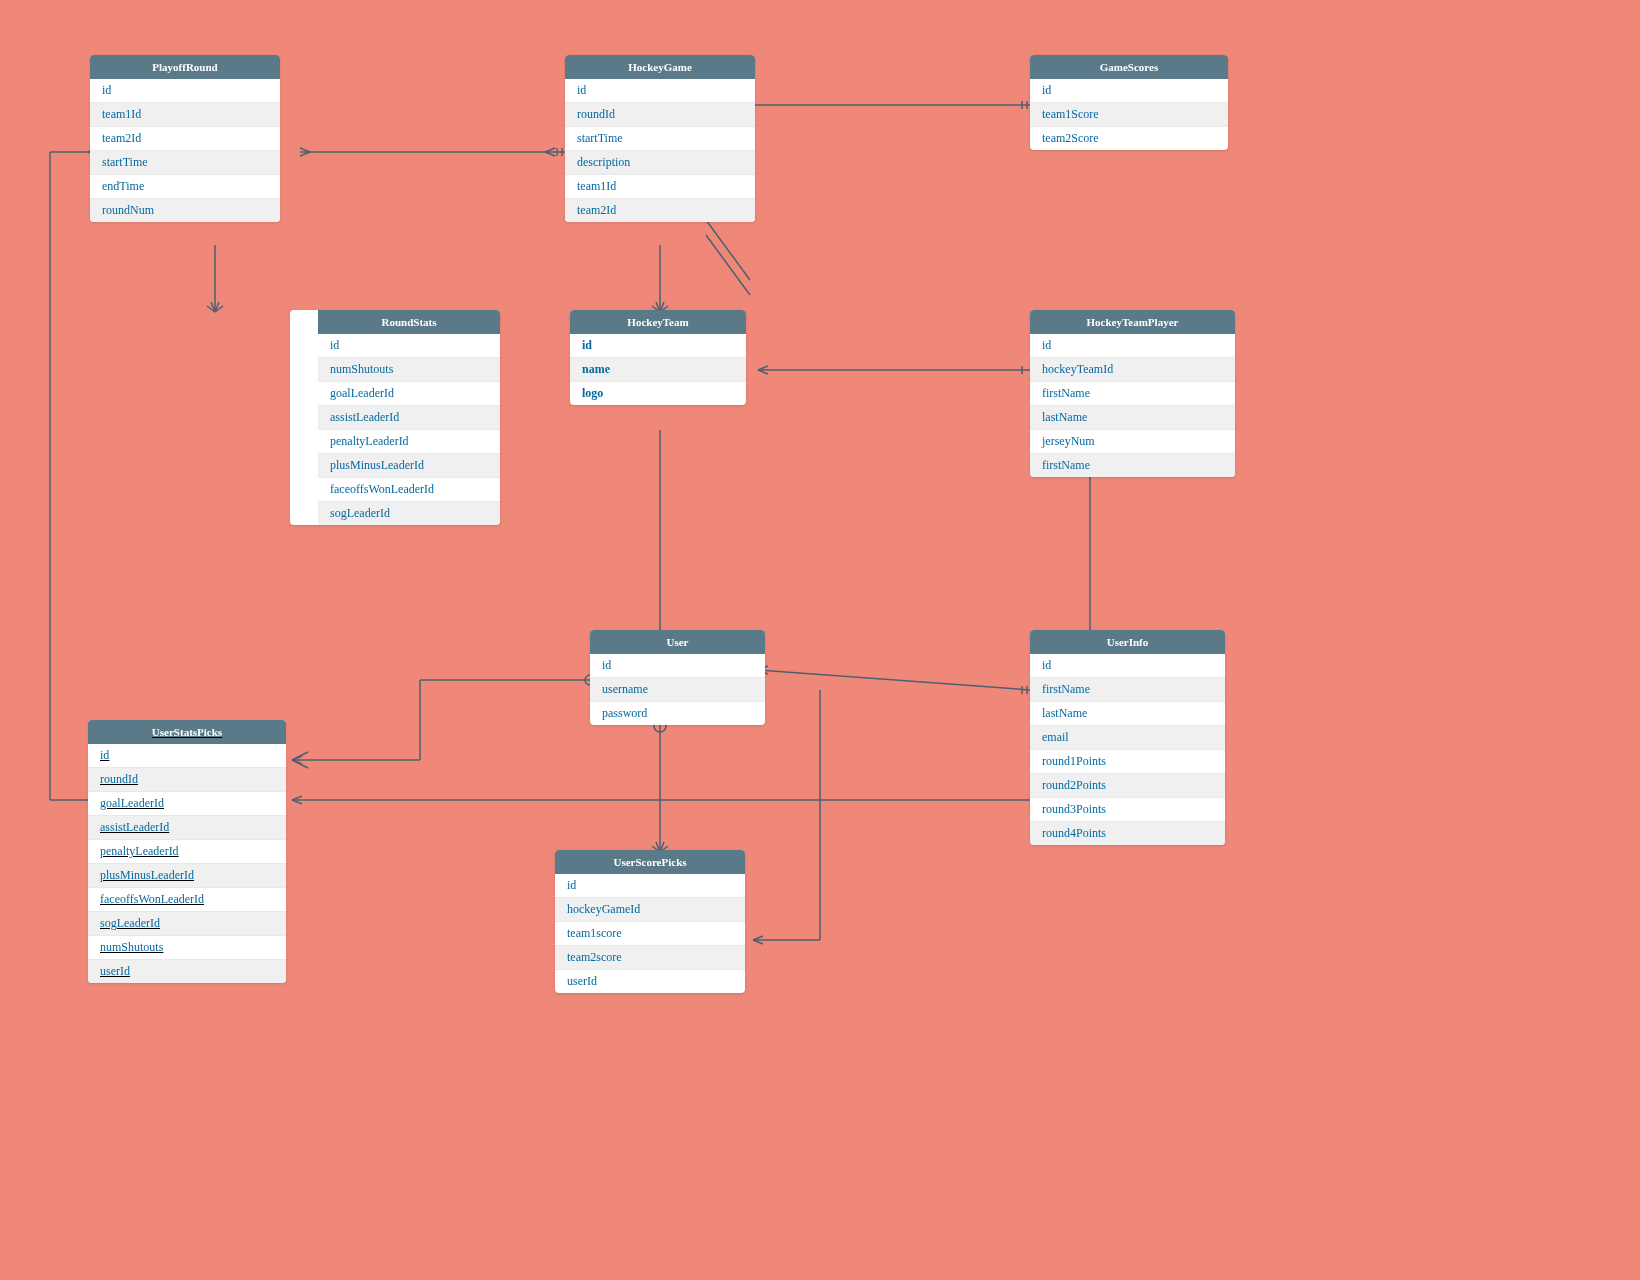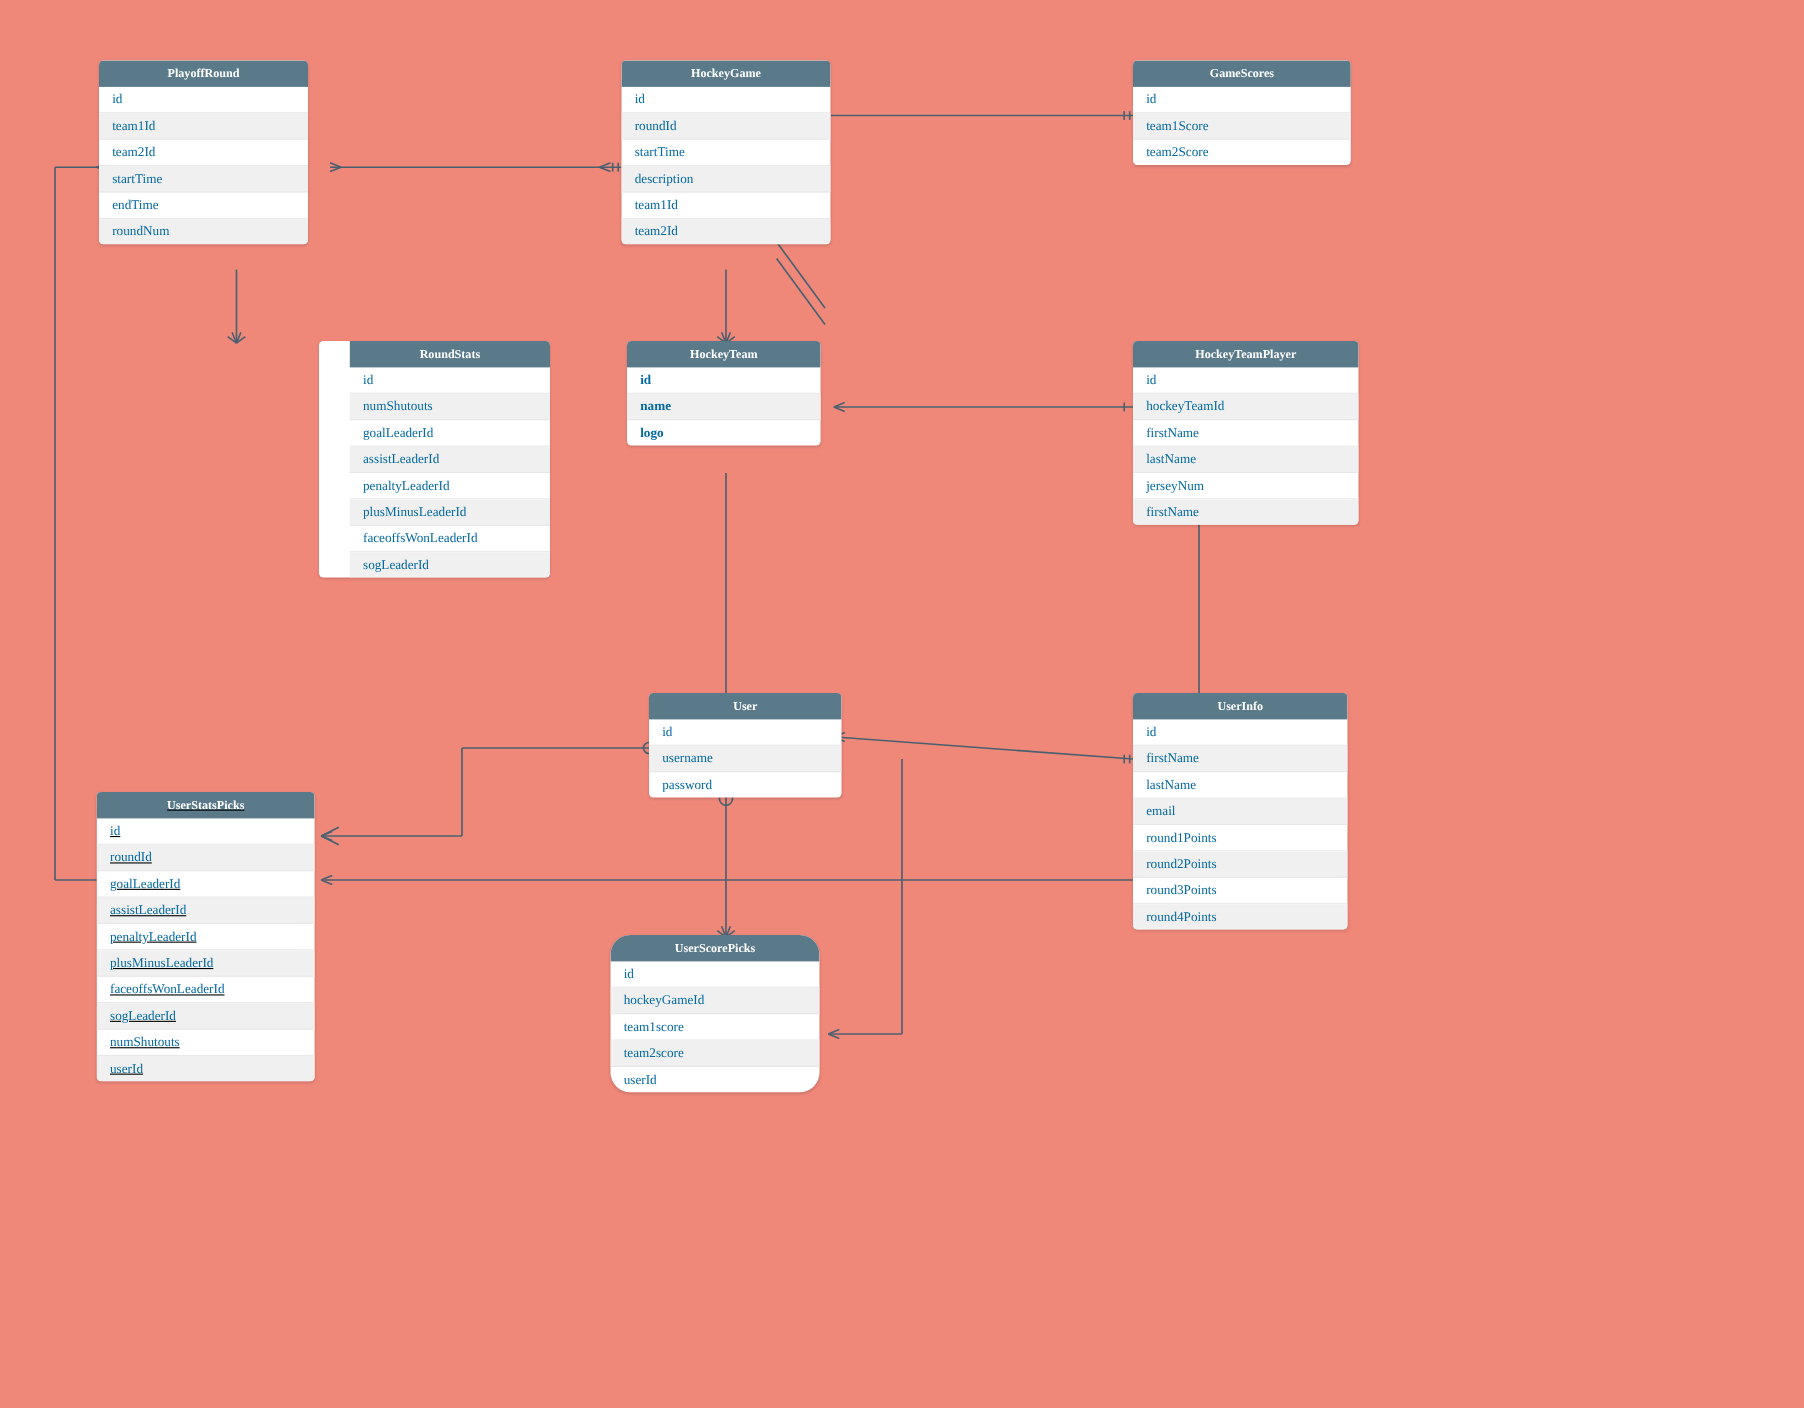--- a/index.html
+++ b/index.html
@@ -244,21 +244,21 @@
     <div class="entity-field">goalLeaderId</div>
     <div class="entity-field alt">assistLeaderId</div>
     <div class="entity-field">penaltyLeaderId</div>
     <div class="entity-field alt">plusMinusLeaderId</div>
     <div class="entity-field">faceoffsWonLeaderId</div>
     <div class="entity-field alt">sogLeaderId</div>
     <div class="entity-field">numShutouts</div>
     <div class="entity-field alt">userId</div>
   </div>
 
-  <div class="entity" style="left:555px; top:850px; width:190px;border-radius:18px;">
+  <div class="entity" style="left:555px; top:850px; width:190px;">
     <div class="entity-header">UserScorePicks</div>
     <div class="entity-field">id</div>
     <div class="entity-field alt">hockeyGameId</div>
     <div class="entity-field">team1score</div>
     <div class="entity-field alt">team2score</div>
     <div class="entity-field">userId</div>
   </div>
 
 </div>
 

